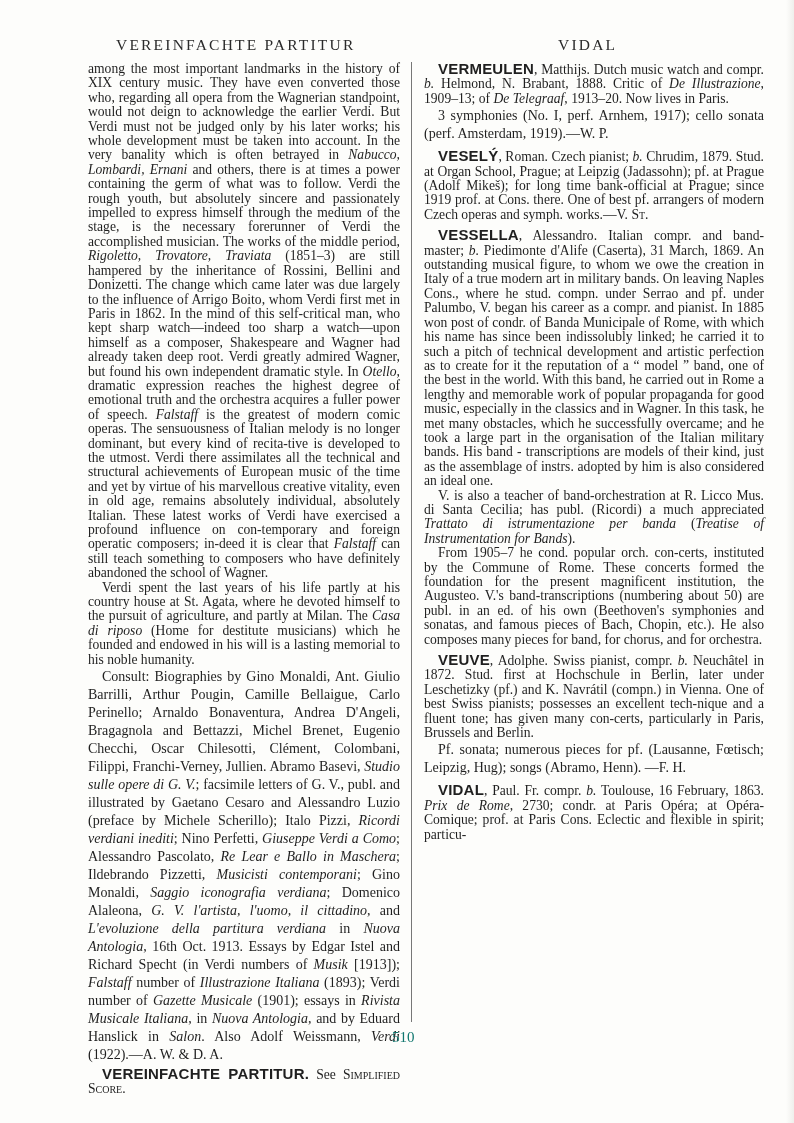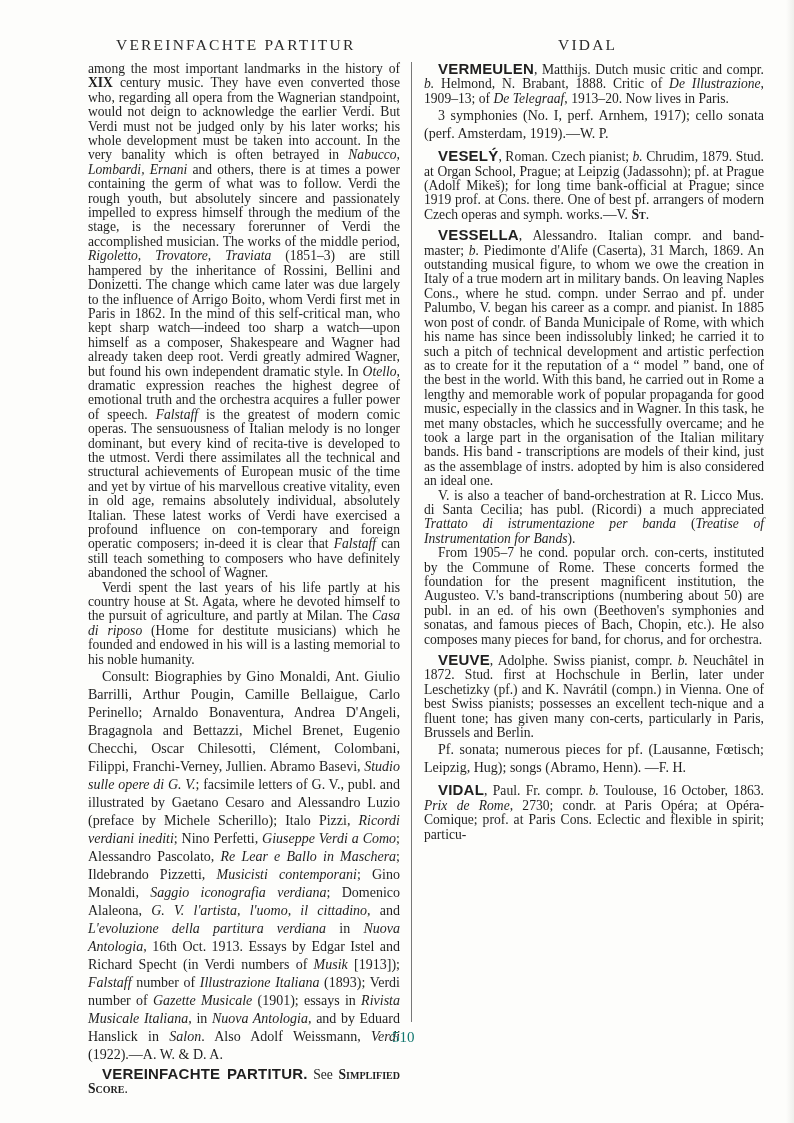--- a/index.html
+++ b/index.html
@@ -20,21 +20,21 @@
   }
   .col-left { left: 88px; width: 312px; }
   .col-right { left: 424px; width: 340px; }
   .divider { position: absolute; left: 411px; top: 62px; width: 1px; height: 960px; background: #777; }
   p { margin: 0; }
   .indent { text-indent: 14px; }
   .entry { margin-bottom: 6px; }
   .small { font-size: 14px; line-height: 18px; text-indent: 14px; margin: 1px 0 3px 0; }
   .hw { font-family: "Liberation Sans", sans-serif; font-weight: bold; font-size: 15px; letter-spacing: 0.2px; }
   i { font-style: italic; }
-  .sc { font-variant: small-caps; font-weight: bold; }
+  .sc { font-variant: small-caps; }
   .folio { position: absolute; left: 392px; top: 1029px; font-family: "Liberation Serif", serif; font-size: 15px; color: #0f766e; }
   .bleed { position: absolute; right: 0; top: 0; width: 8px; height: 1123px; background: linear-gradient(to right, #fdfdfb, #efefec); }
 </style>
 </head>
 <body>
 
 <div class="page">
   <div class="running-head rh-left">VEREINFACHTE PARTITUR</div>
   <div class="running-head rh-right">VIDAL</div>
 
@@ -50,39 +50,39 @@
     <p class="small">
       <span>Consult: Biographies by Gino Monaldi, Ant. Giulio Barrilli, Arthur Pougin, Camille Bellaigue, Carlo Perinello; Arnaldo Bonaventura, Andrea D'Angeli, Bragagnola and Bettazzi, Michel Brenet, Eugenio Checchi, Oscar Chilesotti, Clément, Colombani, Filippi, Franchi-Verney, Jullien. Abramo Basevi, </span><i>Studio sulle opere di G. V.</i><span>; facsimile letters of G. V., publ. and illustrated by Gaetano Cesaro and Alessandro Luzio (preface by Michele Scherillo); Italo Pizzi, </span><i>Ricordi verdiani inediti</i><span>; Nino Perfetti, </span><i>Giuseppe Verdi a Como</i><span>; Alessandro Pascolato, </span><i>Re Lear e Ballo in Maschera</i><span>; Ildebrando Pizzetti, </span><i>Musicisti contemporani</i><span>; Gino Monaldi, </span><i>Saggio iconografia verdiana</i><span>; Domenico Alaleona, </span><i>G. V. l'artista, l'uomo, il cittadino</i><span>, and </span><i>L'evoluzione della partitura verdiana</i><span> in </span><i>Nuova Antologia</i><span>, 16th Oct. 1913. Essays by Edgar Istel and Richard Specht (in Verdi numbers of </span><i>Musik</i><span> [1913]); </span><i>Falstaff</i><span> number of </span><i>Illustrazione Italiana</i><span> (1893); Verdi number of </span><i>Gazette Musicale</i><span> (1901); essays in </span><i>Rivista Musicale Italiana</i><span>, in </span><i>Nuova Antologia</i><span>, and by Eduard Hanslick in </span><i>Salon</i><span>. Also Adolf Weissmann, </span><i>Verdi</i><span> (1922).—A. W. &amp; D. A.</span>
     </p>
     <p class="indent">
       <span class="hw">VEREINFACHTE PARTITUR.</span><span> See </span><span class="sc">Simplified Score</span><span>.</span>
     </p>
   </div>
 
   <div class="col col-right">
     <div class="entry">
-      <p class="indent"><span class="hw">VERMEULEN</span><span>, Matthijs. Dutch music critic and compr. </span><i>b.</i><span> Helmond, N. Brabant, 1888. Critic of </span><i>De Illustrazione</i><span>, 1909–13; of </span><i>De Telegraaf</i><span>, 1913–20. Now lives in Paris.</span></p>
+      <p class="indent"><span class="hw">VERMEULEN</span><span>, Matthijs. Dutch music watch and compr. </span><i>b.</i><span> Helmond, N. Brabant, 1888. Critic of </span><i>De Illustrazione</i><span>, 1909–13; of </span><i>De Telegraaf</i><span>, 1913–20. Now lives in Paris.</span></p>
       <p class="small">3 symphonies (No. I, perf. Arnhem, 1917); cello sonata (perf. Amsterdam, 1919).—W. P.</p>
     </div>
 
     <div class="entry">
       <p class="indent"><span class="hw">VESELÝ</span><span>, Roman. Czech pianist; </span><i>b.</i><span> Chrudim, 1879. Stud. at Organ School, Prague; at Leipzig (Jadassohn); pf. at Prague (Adolf Mikeš); for long time bank-official at Prague; since 1919 prof. at Cons. there. One of best pf. arrangers of modern Czech operas and symph. works.—V. </span><span class="sc">St</span><span>.</span></p>
     </div>
 
     <div class="entry">
       <p class="indent"><span class="hw">VESSELLA</span><span>, Alessandro. Italian compr. and band-master; </span><i>b.</i><span> Piedimonte d'Alife (Caserta), 31 March, 1869. An outstanding musical figure, to whom we owe the creation in Italy of a true modern art in military bands. On leaving Naples Cons., where he stud. compn. under Serrao and pf. under Palumbo, V. began his career as a compr. and pianist. In 1885 won post of condr. of Banda Municipale of Rome, with which his name has since been indissolubly linked; he carried it to such a pitch of technical development and artistic perfection as to create for it the reputation of a “ model ” band, one of the best in the world. With this band, he carried out in Rome a lengthy and memorable work of popular propaganda for good music, especially in the classics and in Wagner. In this task, he met many obstacles, which he successfully overcame; and he took a large part in the organisation of the Italian military bands. His band - transcriptions are models of their kind, just as the assemblage of instrs. adopted by him is also considered an ideal one.</span></p>
       <p class="indent"><span>V. is also a teacher of band-orchestration at R. Licco Mus. di Santa Cecilia; has publ. (Ricordi) a much appreciated </span><i>Trattato di istrumentazione per banda</i><span> (</span><i>Treatise of Instrumentation for Bands</i><span>).</span></p>
       <p class="indent">From 1905–7 he cond. popular orch. con-certs, instituted by the Commune of Rome. These concerts formed the foundation for the present magnificent institution, the Augusteo. V.'s band-transcriptions (numbering about 50) are publ. in an ed. of his own (Beethoven's symphonies and sonatas, and famous pieces of Bach, Chopin, etc.). He also composes many pieces for band, for chorus, and for orchestra.</p>
     </div>
 
     <div class="entry">
       <p class="indent"><span class="hw">VEUVE</span><span>, Adolphe. Swiss pianist, compr. </span><i>b.</i><span> Neuchâtel in 1872. Stud. first at Hochschule in Berlin, later under Leschetizky (pf.) and K. Navrátil (compn.) in Vienna. One of best Swiss pianists; possesses an excellent tech-nique and a fluent tone; has given many con-certs, particularly in Paris, Brussels and Berlin.</span></p>
       <p class="small">Pf. sonata; numerous pieces for pf. (Lausanne, Fœtisch; Leipzig, Hug); songs (Abramo, Henn). —F. H.</p>
     </div>
 
     <div class="entry">
-      <p class="indent"><span class="hw">VIDAL</span><span>, Paul. Fr. compr. </span><i>b.</i><span> Toulouse, 16 October, 1863. </span><i>Prix de Rome</i><span>, 2730; condr. at Paris Opéra; at Opéra-Comique; prof. at Paris Cons. Eclectic and flexible in spirit; particu-</span></p>
+      <p class="indent"><span class="hw">VIDAL</span><span>, Paul. Fr. compr. </span><i>b.</i><span> Toulouse, 16 February, 1863. </span><i>Prix de Rome</i><span>, 2730; condr. at Paris Opéra; at Opéra-Comique; prof. at Paris Cons. Eclectic and flexible in spirit; particu-</span></p>
     </div>
   </div>
 
   <div class="folio">510</div>
   <div class="bleed"></div>
 </div>
 
 </body></html>

